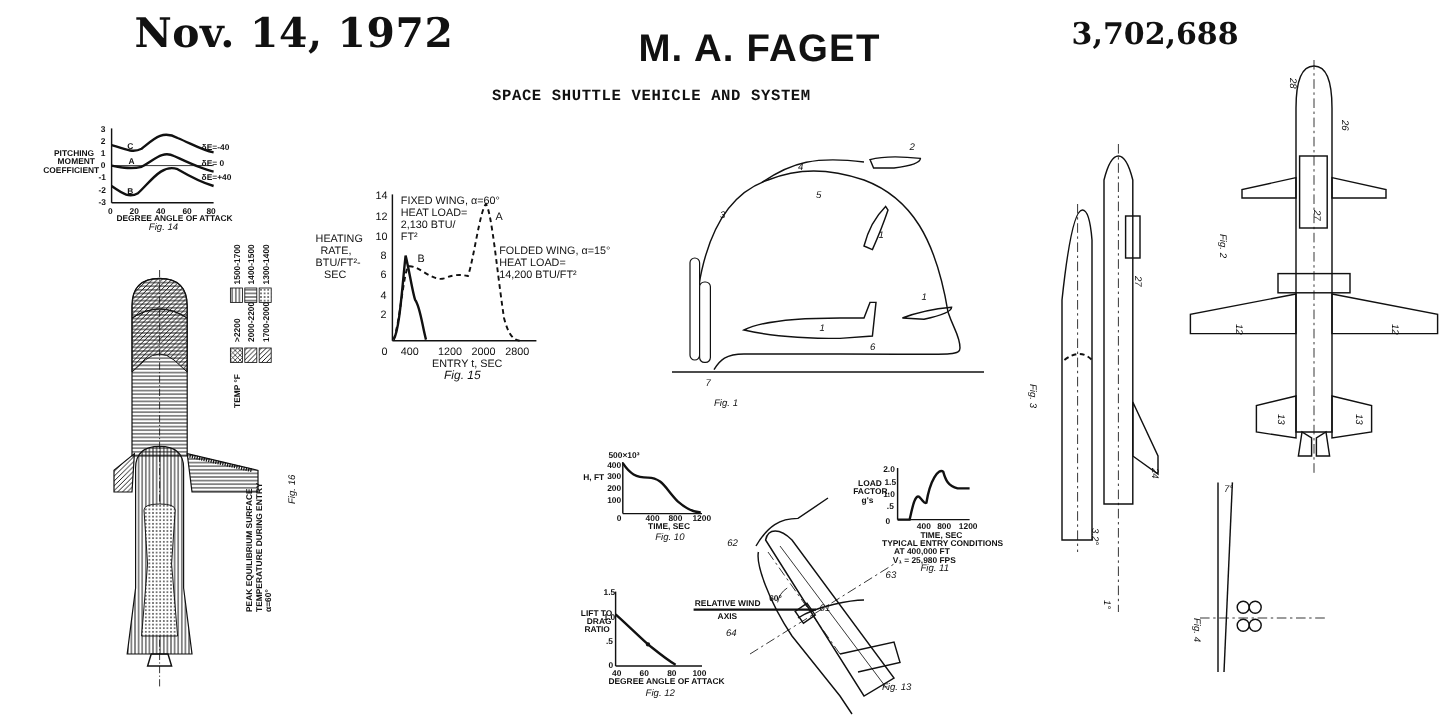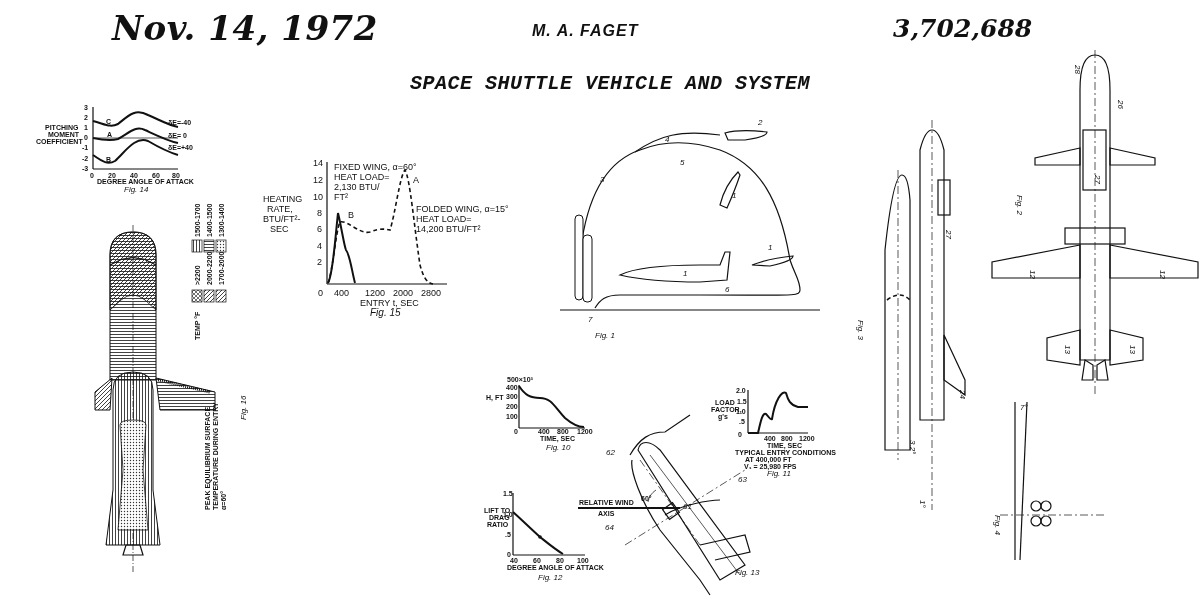--- a/index.html
+++ b/index.html
@@ -1,20 +1,20 @@
 <!DOCTYPE html>
 <html><head>
 <meta charset="utf-8">
 <style>
   html,body{margin:0;padding:0;background:#ffffff;}
   body{width:1200px;height:600px;position:relative;overflow:hidden;font-family:"Liberation Sans",sans-serif;color:#111;}
-  .abs{position:absolute;font-style:italic;}
+  .abs{position:absolute;}
   .hdr-date{left:112px;top:8px;font-family:"DejaVu Serif",serif;font-weight:bold;font-size:34px;letter-spacing:0.5px;}
-  .hdr-name{left:532px;top:22px;font-family:"Liberation Sans",sans-serif;font-weight:bold;font-size:16px;letter-spacing:1px;}
-  .hdr-title{left:410px;top:72px;font-family:"Liberation Mono",monospace;font-weight:bold;font-size:20px;letter-spacing:0.5px;}
+  .hdr-name{left:532px;top:22px;font-family:"Liberation Sans",sans-serif;font-weight:bold;font-size:32px;letter-spacing:1px;}
+  .hdr-title{left:410px;top:72px;font-family:"Liberation Mono",monospace;font-weight:bold;font-size:13px;letter-spacing:0.5px;}
   .hdr-patent{left:893px;top:14px;font-family:"DejaVu Serif",serif;font-weight:bold;font-size:25px;}
   svg{position:absolute;left:0;top:0;}
   svg text{font-family:"Liberation Sans",sans-serif;fill:#111;}
   .lbl{font-size:7px;font-weight:bold;}
   .lblm{font-size:9px;}
   .fig{font-style:italic;font-size:8px;}
   .ln{stroke:#111;fill:none;stroke-width:1.2;}
   .thk{stroke:#111;fill:none;stroke-width:2;}
   .dash{stroke:#111;fill:none;stroke-width:1.6;stroke-dasharray:4 3;}
   .thin{stroke:#111;fill:none;stroke-width:0.7;}

